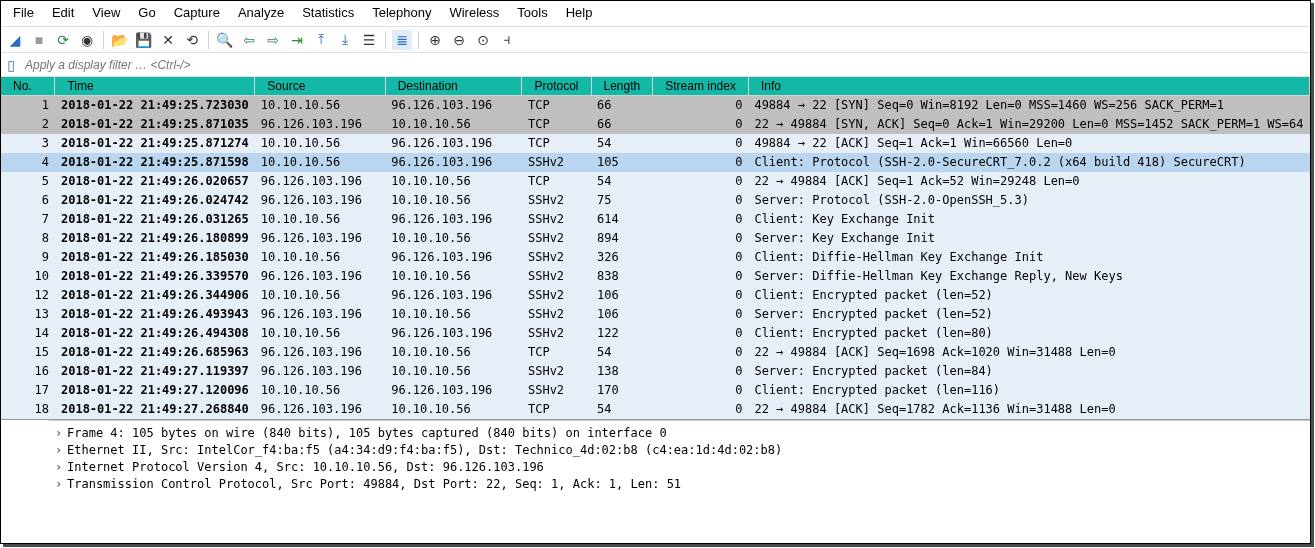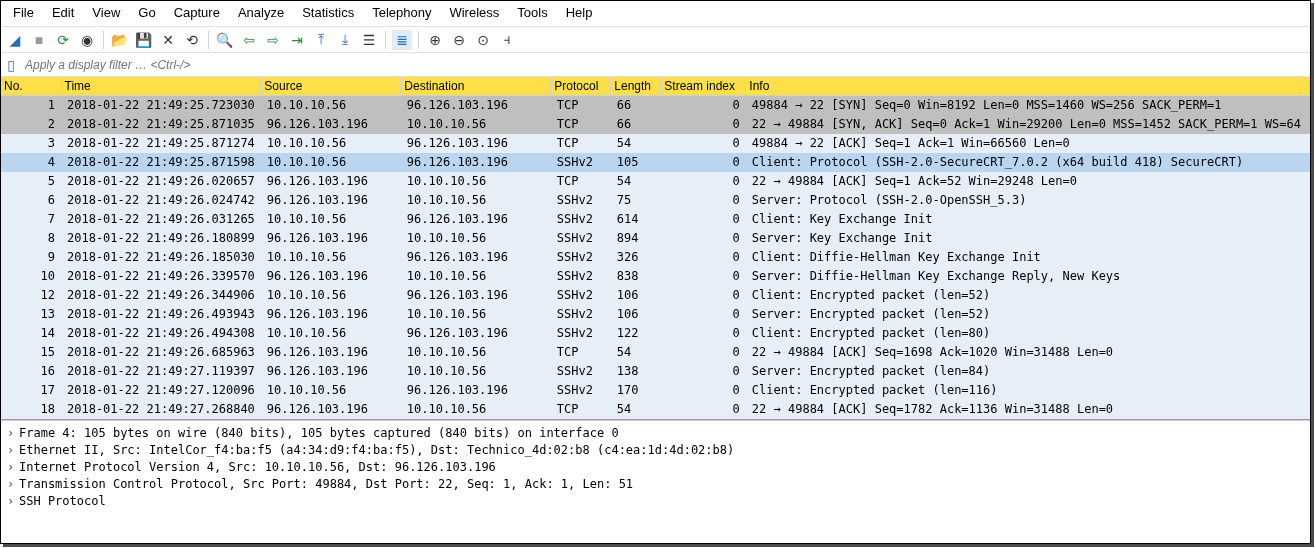--- a/index.html
+++ b/index.html
@@ -92,56 +92,57 @@
       width: 100%;
       border-collapse: collapse;
       font-family: Consolas, monospace;
       font-size: 12px;
     }
     .packet-list th {
       font-family: "Segoe UI", sans-serif;
       font-weight: normal;
       font-size: 12px;
       text-align: left;
-      padding: 2px 3px;
+      padding: 2px 12px;
       border-right: 1px solid #d0d0d0;
       border-bottom: 1px solid #d0d0d0;
-      background: #fde047;
+      background: #14b8a6;
       white-space: nowrap;
     }
     .packet-list td {
       padding: 1px 6px;
       white-space: nowrap;
       line-height: 17px;
     }
     .packet-list tr.grey td {
       background: #bfbfbf;
     }
     .packet-list tr.lightblue td {
       background: #e6eef8;
     }
     .packet-list tr.selected td {
       background: #b9d5f0;
     }
     .col-no { width: 60px; text-align: right; padding-right: 6px;}
-    .col-time { width: 190px; }
+    .col-time { width: 190px; font-weight: bold; }
     .col-src { width: 140px; }
     .col-dst { width: 150px; }
     .col-proto { width: 60px; }
     .col-len { width: 50px; }
     .col-idx { width: 85px; text-align: right;}
     .col-info { padding-left: 6px;}
     .packet-details {
       padding: 4px 6px;
       font-family: Consolas, monospace;
       font-size: 12px;
       line-height: 17px;
       overflow-x: auto;
       flex: 1;
       border-top: 1px solid #ccc;
+      margin-left: 48px;
     }
     .packet-details .tree-item::before {
       content: "› ";
       color: #666;
       font-weight: bold;
       display: inline-block;
       width: 12px;
     }
   </style>
 </head>
@@ -382,15 +383,14 @@
           </tr>
         </tbody>
     </table>
   </div>
 
   <div class="packet-details" id="packet-details">
       <div class="tree-item">Frame 4: 105 bytes on wire (840 bits), 105 bytes captured (840 bits) on interface 0</div>
       <div class="tree-item">Ethernet II, Src: IntelCor_f4:ba:f5 (a4:34:d9:f4:ba:f5), Dst: Technico_4d:02:b8 (c4:ea:1d:4d:02:b8)</div>
       <div class="tree-item">Internet Protocol Version 4, Src: 10.10.10.56, Dst: 96.126.103.196</div>
       <div class="tree-item">Transmission Control Protocol, Src Port: 49884, Dst Port: 22, Seq: 1, Ack: 1, Len: 51</div>
-      <div class="tree-item">SSH Protocol</div>
     </div>
 </div>
 
 </body></html>

